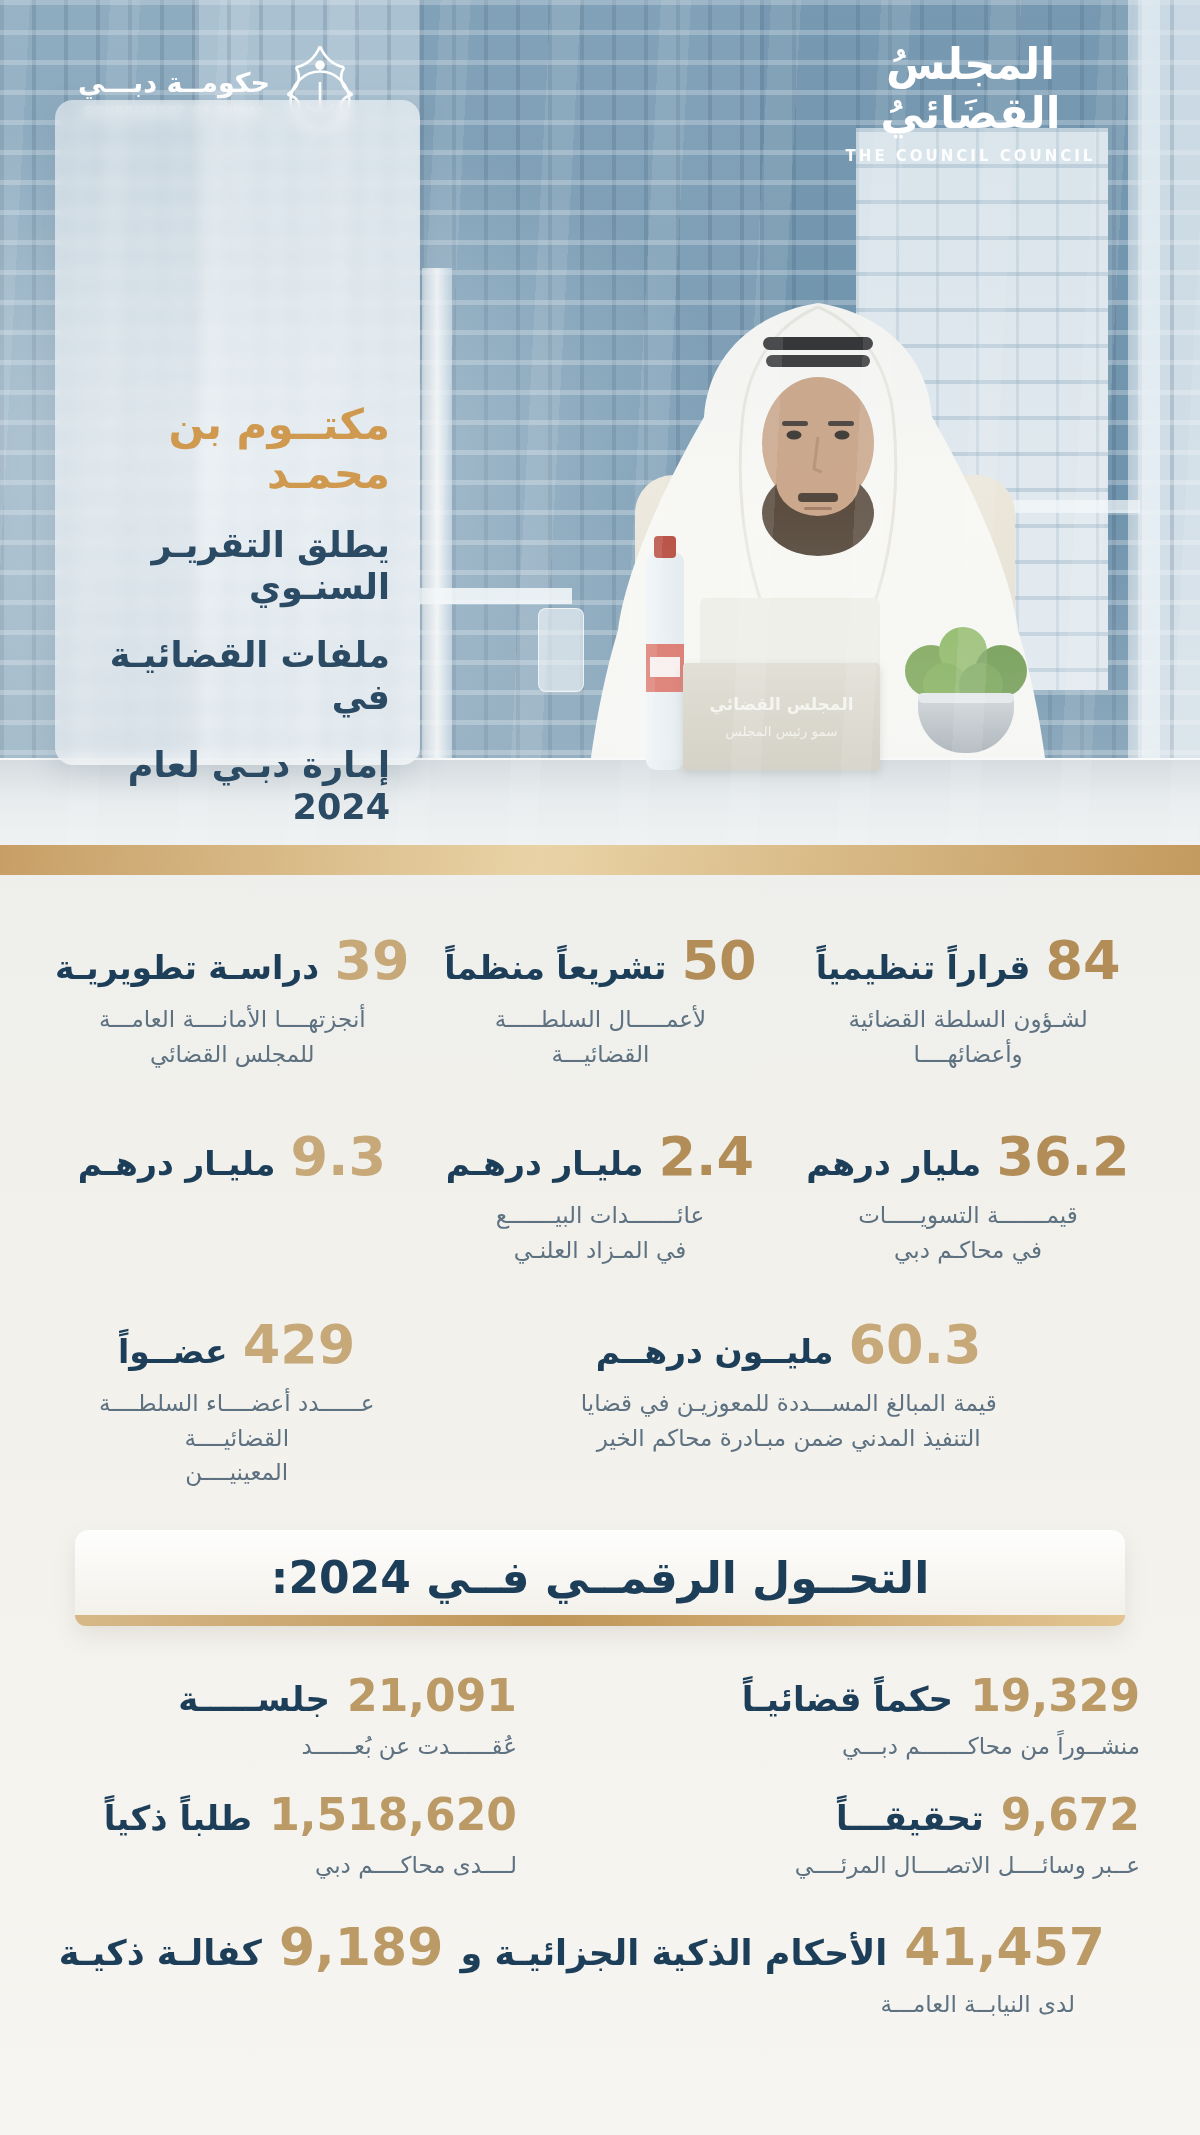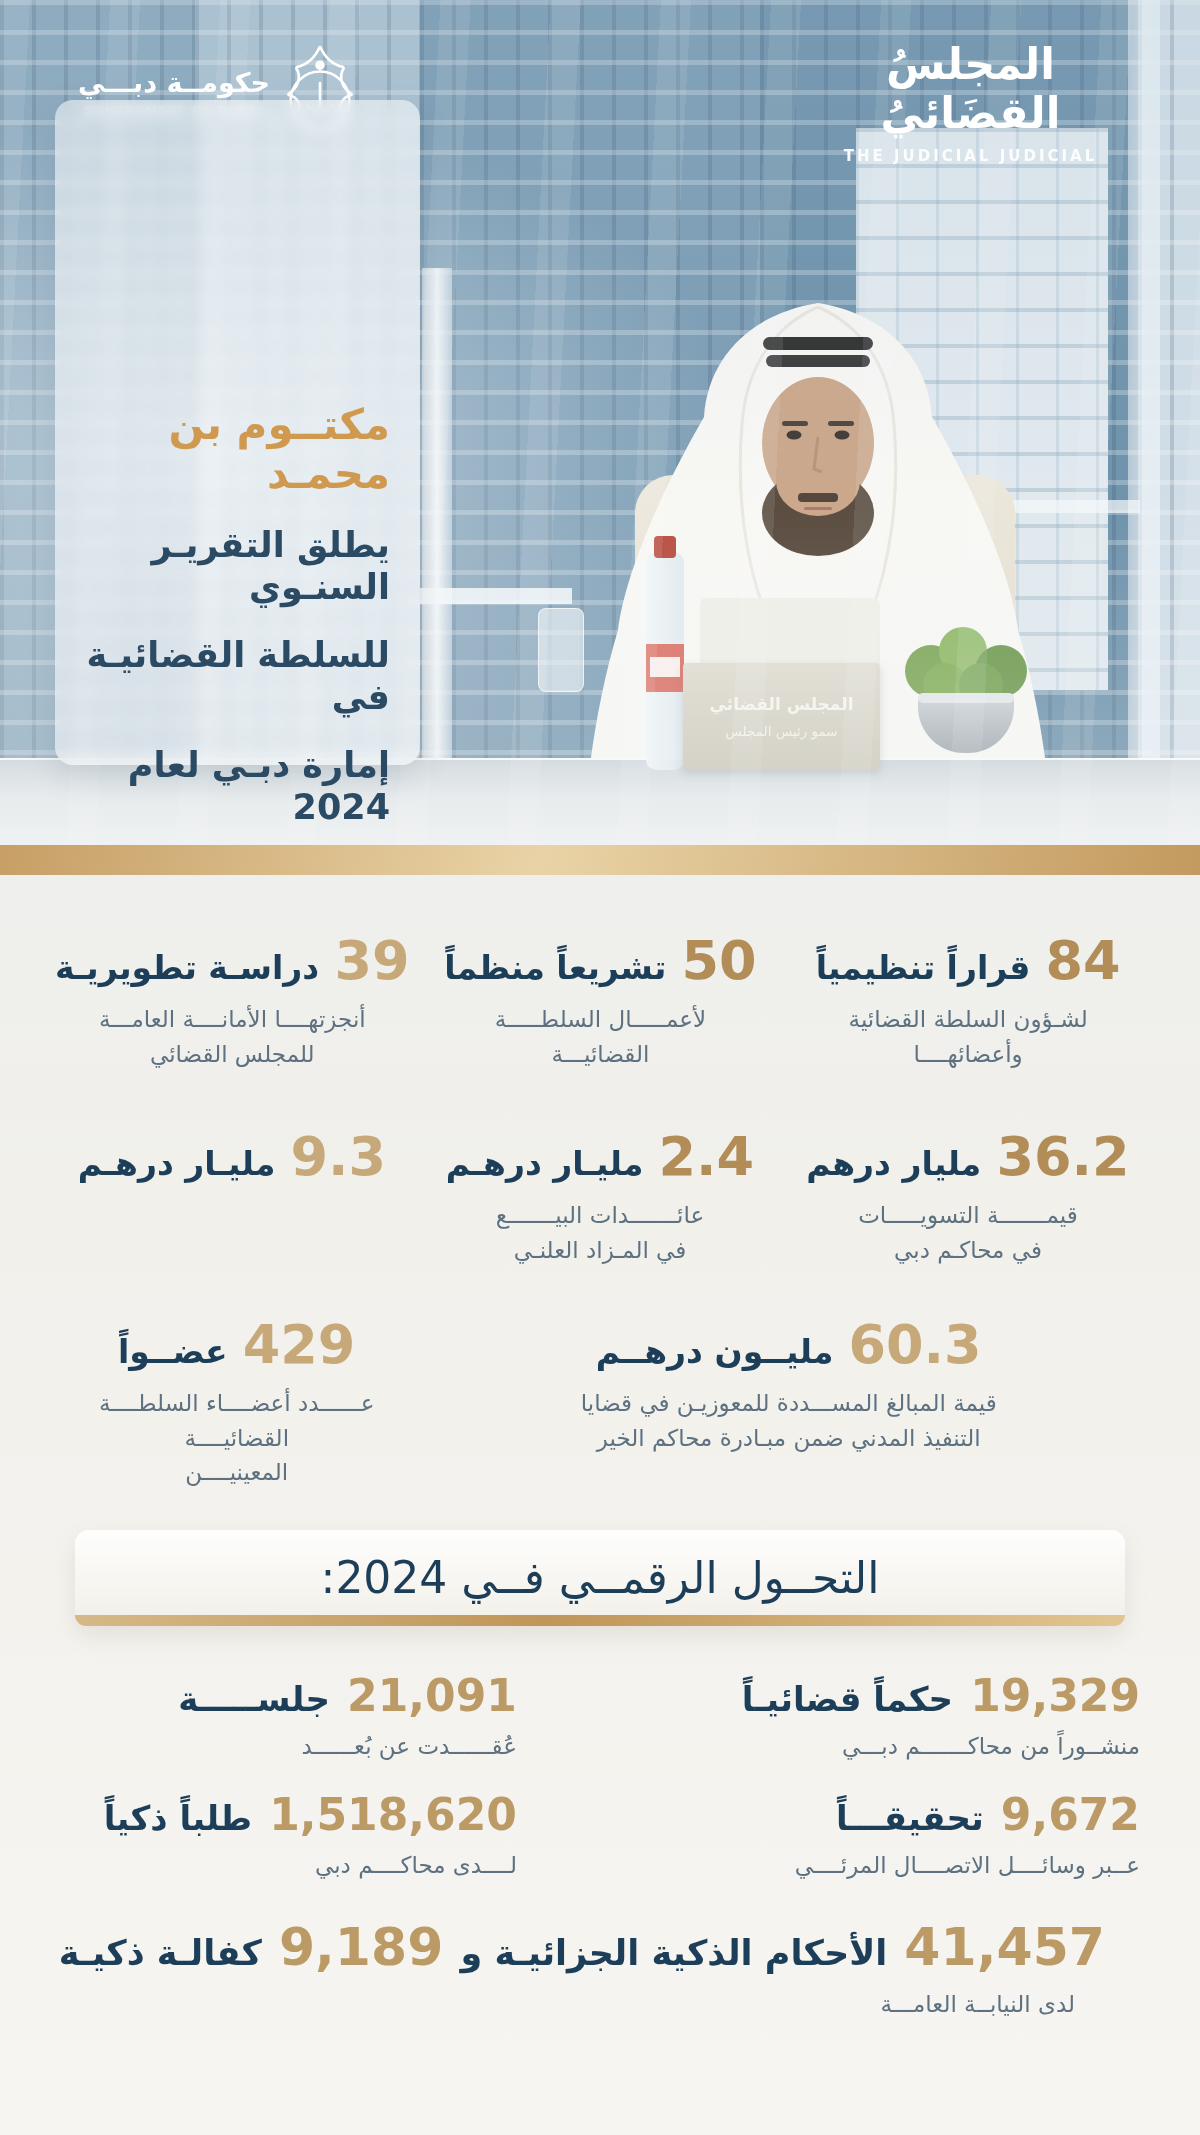--- a/index.html
+++ b/index.html
@@ -90,21 +90,21 @@
   .stat-unit{font-size:33px;font-weight:bold;color:#1d3e59;margin-right:10px;}
   .stat-caption{margin-top:10px;font-size:23px;color:#5d7181;line-height:1.5;}
 
   .section-header{position:relative;margin:40px 75px 0;height:96px;border-radius:14px;
       background:linear-gradient(180deg,#fefefd,#f2efe8);
       box-shadow:0 10px 22px rgba(140,125,95,.15);
       display:flex;align-items:center;justify-content:center;}
   .section-header:after{content:"";position:absolute;left:0;right:0;bottom:0;height:11px;
       border-radius:0 0 14px 14px;
       background:linear-gradient(90deg,#d6b888,#c09659 45%,#e2c592);}
-  .section-title{font-size:44px;font-weight:normal;color:#1d3e59;direction:rtl;}
+  .section-title{font-size:44px;font-weight:bold;color:#1d3e59;direction:rtl;}
 
   .dgrid{display:grid;grid-template-columns:1.32fr 1fr;direction:rtl;padding:0 60px;column-gap:20px;}
   .dgrid.first{margin-top:44px;}
   .dgrid.second{margin-top:26px;}
   .dstat{text-align:right;}
   .dstat-line{white-space:nowrap;}
   .dstat-num{font-size:44px;font-weight:bold;color:#bb9a66;letter-spacing:.5px;}
   .dstat-unit{font-size:34px;font-weight:bold;color:#1d3e59;margin-right:12px;}
   .dstat-caption{margin-top:8px;font-size:23px;color:#5d7181;line-height:1.5;}
 
@@ -185,28 +185,28 @@
       </div>
       <svg width="100" height="105" viewBox="0 0 90 100">
         <circle cx="45" cy="58" r="28" fill="none" stroke="#ffffff" stroke-width="2.5"></circle>
         <path d="M45,6 C40,18 32,24 22,26 M45,6 C50,18 58,24 68,26 M22,26 C28,36 24,46 14,52 M68,26 C62,36 66,46 76,52 M14,52 C24,54 28,62 24,72 M76,52 C66,54 62,62 66,72" stroke="#ffffff" stroke-width="2.5" fill="none"></path>
         <circle cx="45" cy="24" r="4.5" fill="#ffffff"></circle>
         <path d="M32,62 Q45,74 58,62 M45,40 L45,66" stroke="#ffffff" stroke-width="2.5" fill="none"></path>
       </svg>
     </div>
     <div class="logo-council">
       <div class="logo-council-ar" dir="rtl">المجلسُ القضَائيُ</div>
-      <div class="logo-council-en">THE JUDICIAL JUDICIAL</div>
+      <div class="logo-council-en">THE COUNCIL COUNCIL</div>
     </div>
 
     <div class="hero-card">
       <div class="hero-card-inner">
         <div class="hero-name">مكتــوم بن محمـد</div>
         <div class="hero-line">يطلق التقريـر السنـوي</div>
-        <div class="hero-line">للسلطة القضائيـة في</div>
+        <div class="hero-line">ملفات القضائيـة في</div>
         <div class="hero-line">إمارة دبـي لعام 2024</div>
       </div>
     </div>
   </div>
 
   <div class="gold-bar"></div>
 
   <div class="content">
 
     <div class="grid3">

